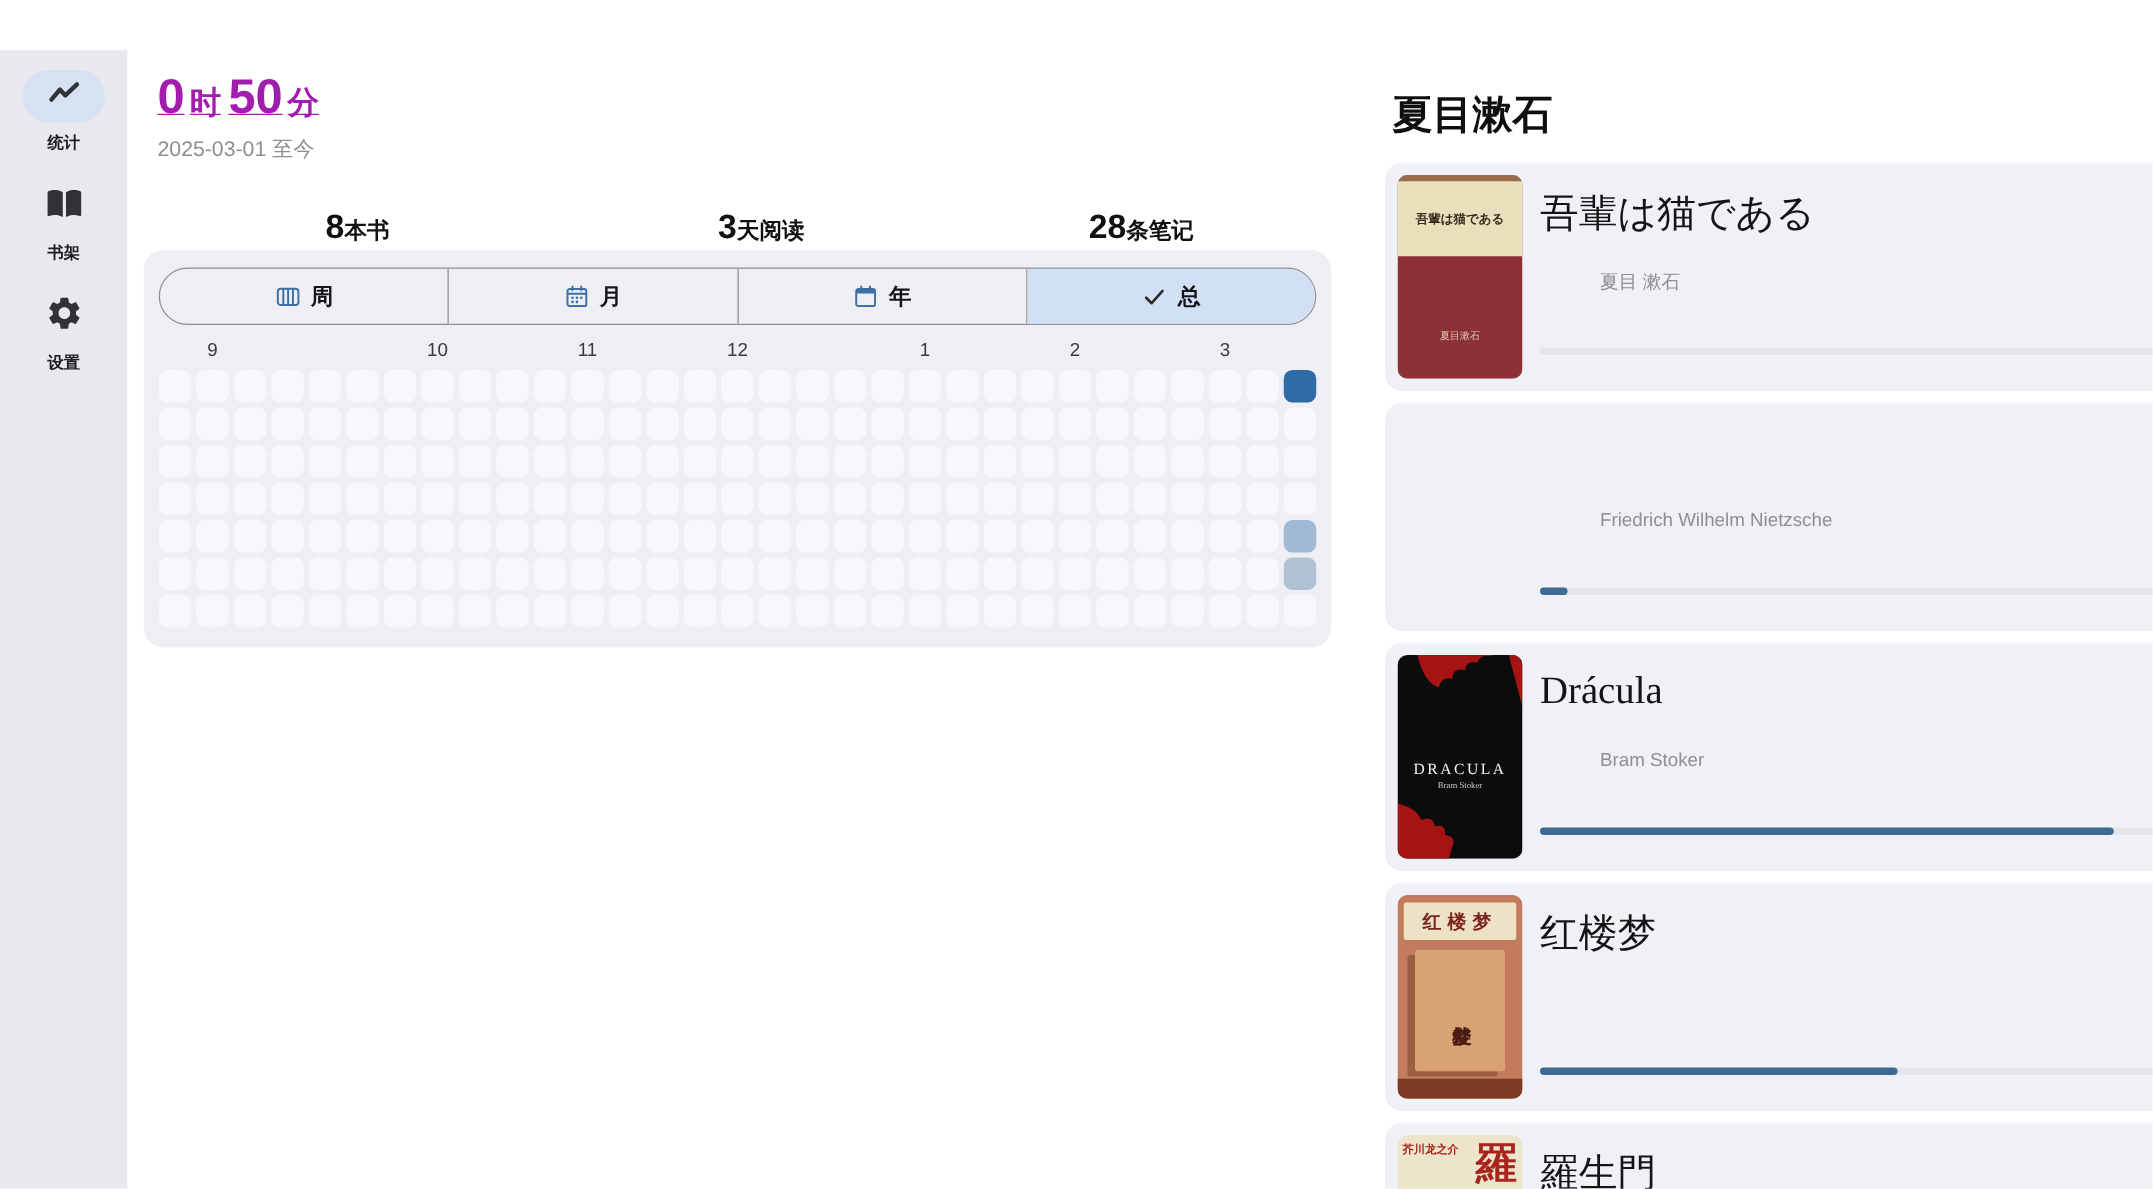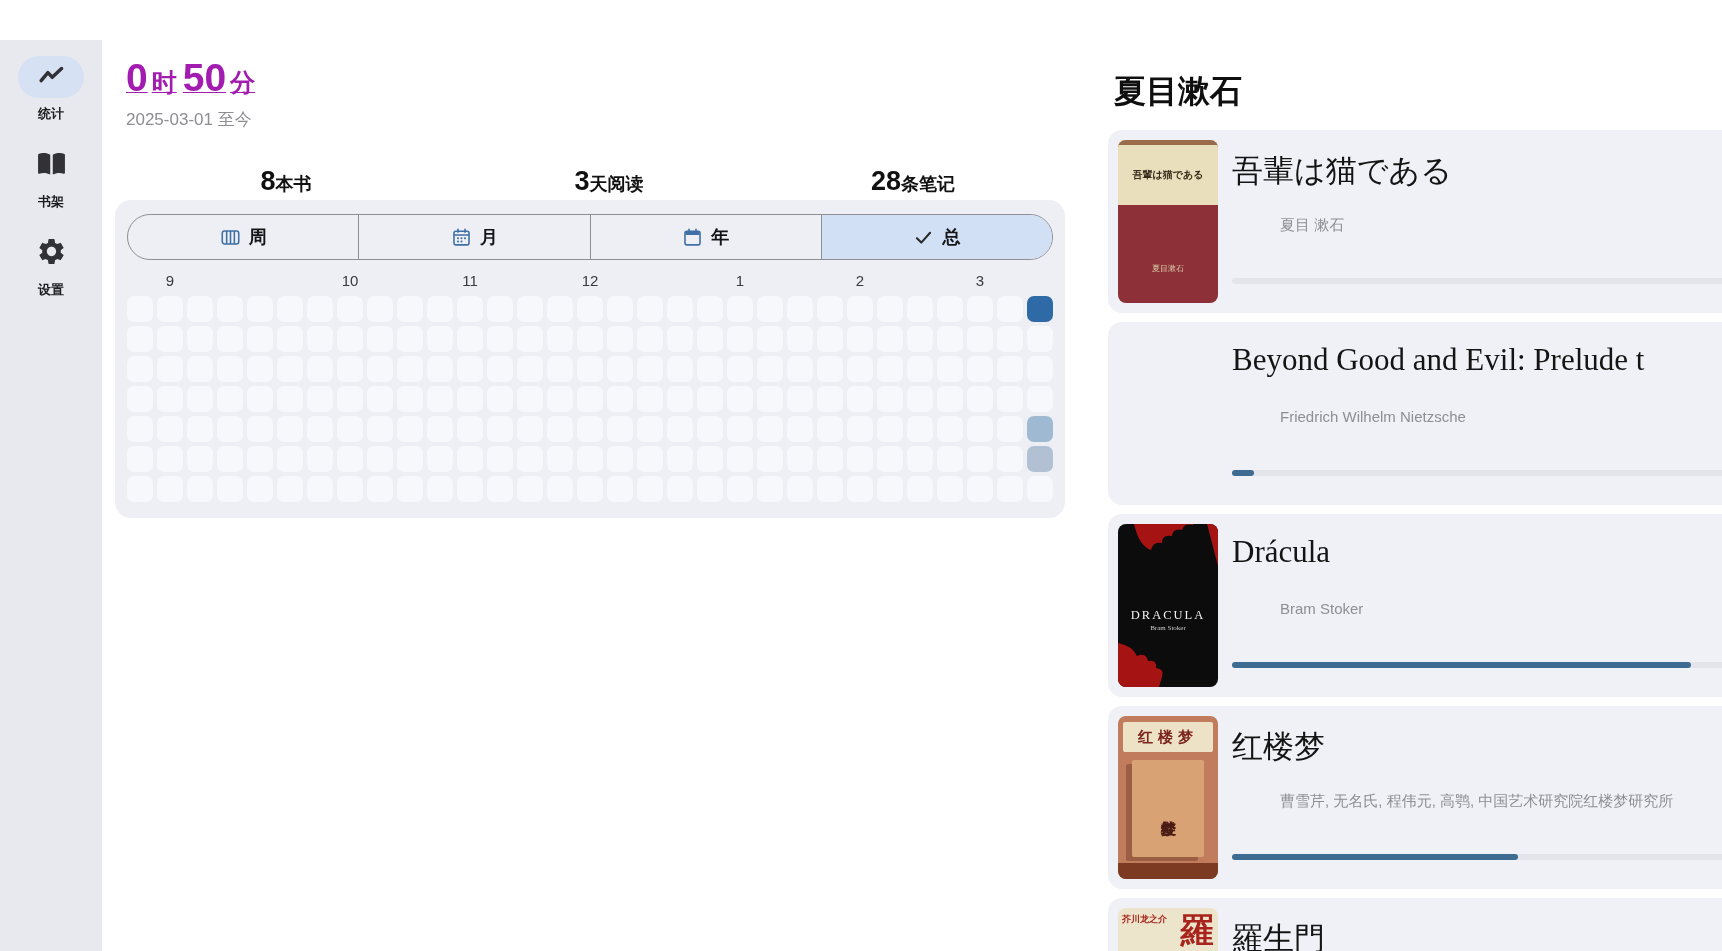--- a/index.html
+++ b/index.html
@@ -432,21 +432,20 @@
               </div>
     </div>
           </div>
     <div class="btitle">吾輩は猫である</div>
           <div class="bauthor">夏目 漱石</div>
           <div class="bprog">
       <div class="fill" style="width:0%;background:#3d6b91"></div>
           </div>
         </div>
         <div class="bookcard">
-    <div class="btitle">Beyond Good and Evil: Prelude t</div>
           <div class="bauthor">Friedrich Wilhelm Nietzsche</div>
           <div class="bprog">
       <div class="fill" style="width:4%;background:#3d6b91"></div>
           </div>
         </div>
         <div class="bookcard">
           <div class="cover">
     <div class="cov cov-dracula" style="background:#0c0c0c">
       <svg style="position:absolute;inset:0" viewBox="0 0 100 163">
         <path d="M100 0H16q5 22 17 26q2-9 11-7q0-9 10-7q1-8 10-6q2-7 11-5q4-7 13-5L100 42Z" fill="#a51313"></path>
@@ -466,21 +465,20 @@
           <div class="cover">
     <div class="cov cov-honglou" style="background:#c07c5c">
       <div class="band" style="background:#eee2c6;color:#7c241e">红楼梦</div>
       <div class="bookimg" style="background:#d9a275;box-shadow:-6px 4px 0 rgba(90,40,20,.35)">
         <span class="spine" style="color:#4a1c14">红楼梦</span>
       </div>
       <div class="foot" style="background:#7c3a22"></div>
     </div>
           </div>
     <div class="btitle">红楼梦</div>
-          <div class="bauthor">曹雪芹, 无名氏, 程伟元, 高鹗, 中国艺术研究院红楼梦研究所</div>
           <div class="bprog">
       <div class="fill" style="width:53%;background:#3d6b91"></div>
           </div>
         </div>
         <div class="bookcard">
           <div class="cover">
     <div class="cov cov-rashomon" style="background:#ede4cc">
       <div class="side" style="color:#a8241c">芥川龙之介</div>
       <div class="big" style="color:#a8241c">羅</div>
     </div>

